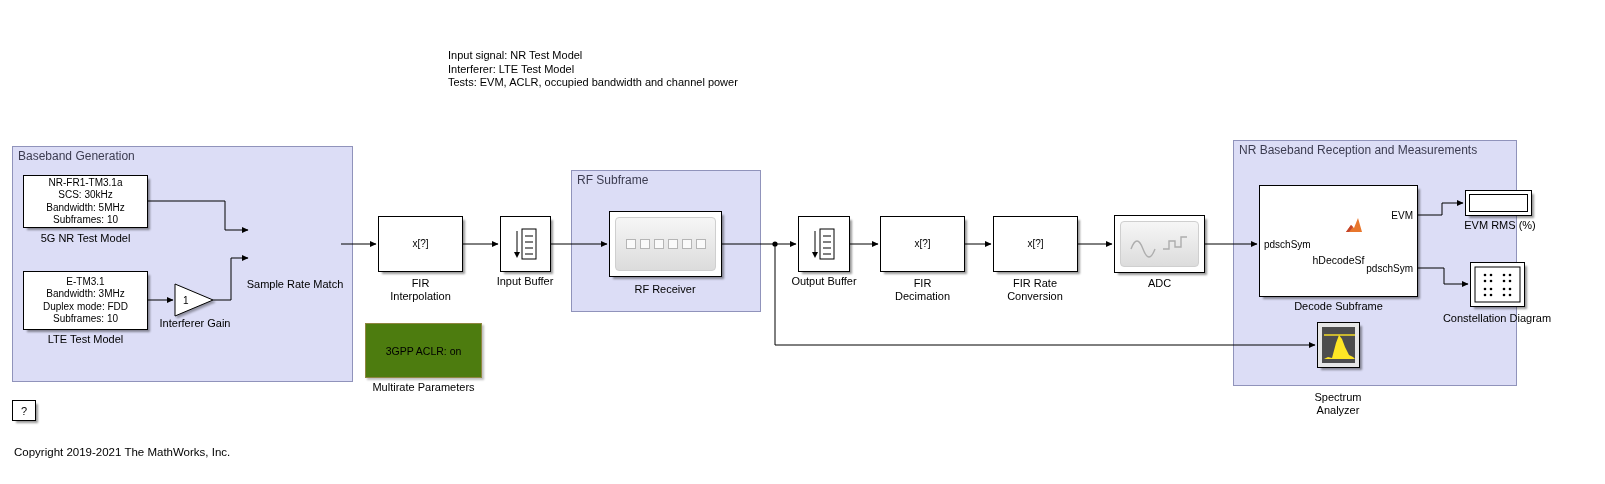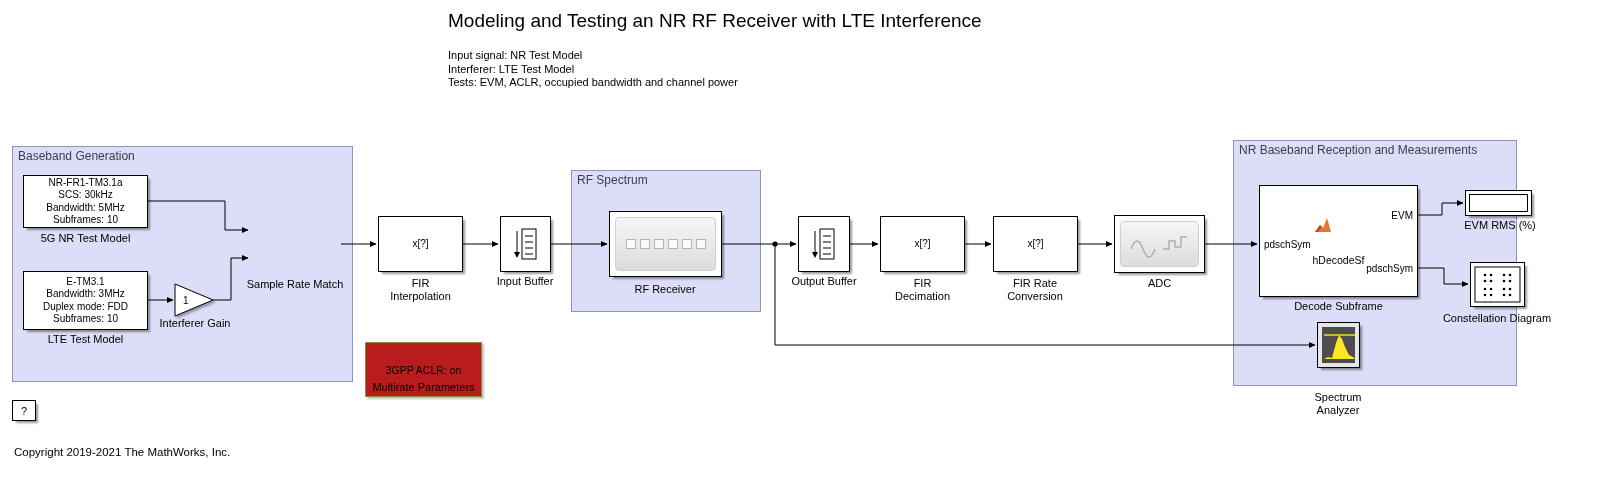--- a/index.html
+++ b/index.html
@@ -27,51 +27,50 @@
     box-shadow: 3px 3px 2px -1px rgba(0,0,0,0.4);
     display: flex; align-items: center; justify-content: center; text-align: center;
   }
   .block-text { font-size: 10px; line-height: 12.5px; white-space: pre-line; }
   .block-label {
     position: absolute; z-index: 4; font-size: 11px; line-height: 13px;
     text-align: center; white-space: pre-line;
   }
   .gain-svg { position: absolute; z-index: 4; filter: drop-shadow(2px 2px 1px rgba(0,0,0,0.35)); }
   .annotation-block {
-    position: absolute; z-index: 4; background: #b91c1c; border: 1px solid #8f8640;
+    position: absolute; z-index: 4; background: #4d7c0f; border: 1px solid #8f8640;
     box-shadow: 2px 2px 2px rgba(0,0,0,0.25);
-    display: flex; align-items: center; justify-content: center; margin-top: 19px;
+    display: flex; align-items: center; justify-content: center;
   }
   .display-inner { position: absolute; inset: 3px; border: 1px solid #000; background: #fff; }
   .port-label { position: absolute; font-size: 10px; line-height: 11px; }
-  .decode-center { display: flex; flex-direction: column; align-items: flex-start; gap: 20px; }
+  .decode-center { display: flex; flex-direction: column; align-items: flex-end; gap: 20px; }
   .rf-inner {
     position: absolute; inset: 5px; border: 1px solid #cfcfcf; border-radius: 4px;
     background: linear-gradient(180deg, #f6f6f6, #dcdcdc);
     display: flex; align-items: center; justify-content: center; gap: 4px;
   }
   .rf-cell { width: 10px; height: 10px; border: 1px solid #b5b5b5; background: #fafafa; }
   .scope-screen { position: absolute; inset: 4px; background: #4d4d4d; }
   .copyright { position: absolute; left: 14px; top: 446px; font-size: 11.5px; }
 </style>
 </head>
 <body>
 
 <div class="canvas">
 
-  <div class="title">Modeling and Testing an NR RF Receiver with LTE Interference</div>
   <div class="desc">Input signal: NR Test Model
 Interferer: LTE Test Model
 Tests: EVM, ACLR, occupied bandwidth and channel power</div>
 
   <div class="region" style="left:12px;top:146px;width:341px;height:236px;">
     <span class="region-title">Baseband Generation</span>
   </div>
   <div class="region" style="left:571px;top:170px;width:190px;height:142px;">
-    <span class="region-title">RF Spectrum</span>
+    <span class="region-title">RF Subframe</span>
   </div>
   <div class="region" style="left:1233px;top:140px;width:284px;height:246px;">
     <span class="region-title">NR Baseband Reception and Measurements</span>
   </div>
 
   <svg class="wires" width="1605" height="484">
     <defs>
       <marker id="arrow" viewBox="0 0 8 8" refX="7" refY="4" markerWidth="7" markerHeight="7" orient="auto">
         <path d="M0,0.6 L7.6,4 L0,7.4 Z" fill="#000"></path>
       </marker>

